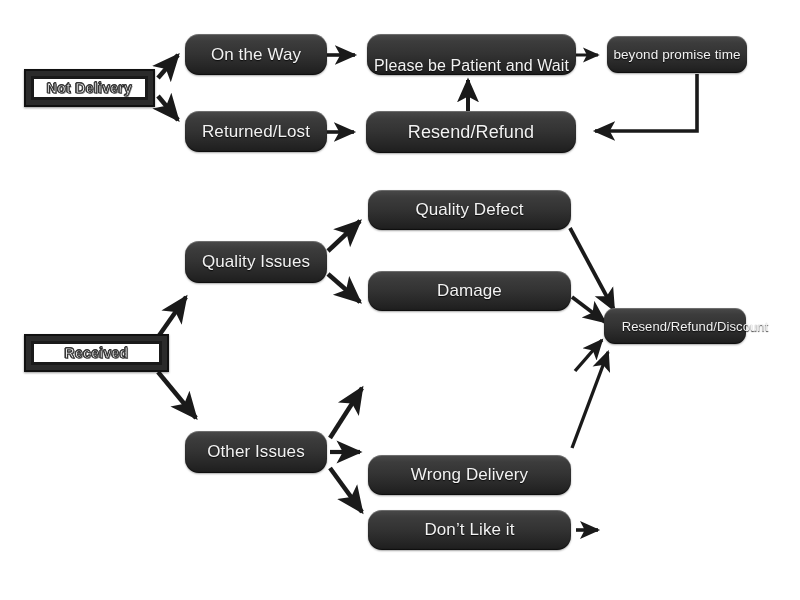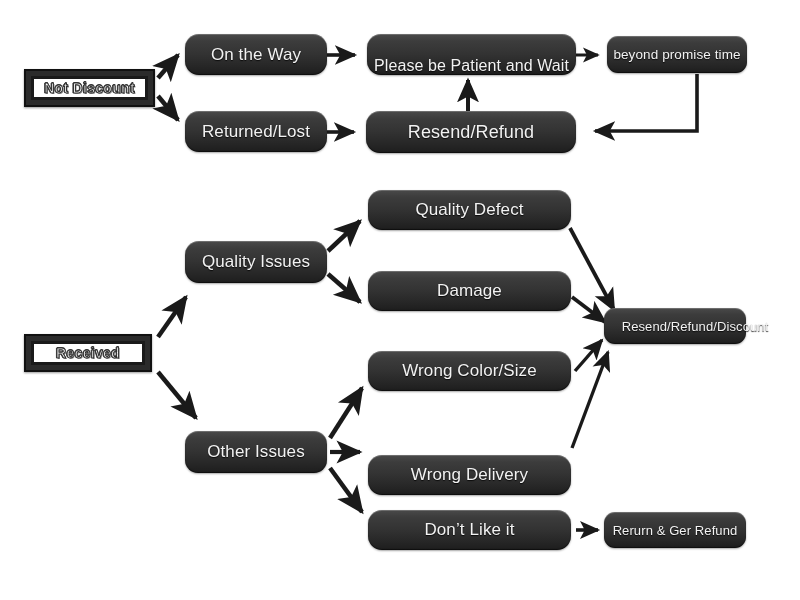--- a/index.html
+++ b/index.html
@@ -156,21 +156,21 @@
     <g>
       <path d="M572,448 L608,352" stroke="#1a1a1a" stroke-width="3.4" fill="none" marker-end="url(#ah)"></path>
     </g>
     <g>
       <path d="M576,530 L598,530" stroke="#1a1a1a" stroke-width="3.6" fill="none" marker-end="url(#ahb)"></path>
     </g>
   </svg>
 
   <div class="frame-node" style="left:24px; top:69px; width:131px; height:38px;">
     <div class="inner">
-      <span style="font-size:14px;">Not Discount</span>
+      <span style="font-size:14px;">Not Delivery</span>
     </div>
   </div>
 
   <div class="node" style="left:185px; top:34px; width:142px; height:41px; font-size:17px;">
     <span>On the Way</span>
   </div>
 
   <div class="node" style="left:185px; top:111px; width:142px; height:41px; font-size:17px;">
     <span>Returned/Lost</span>
   </div>
@@ -180,55 +180,49 @@
   </div>
 
   <div class="node" style="left:366px; top:111px; width:210px; height:42px; font-size:18px;">
     <span>Resend/Refund</span>
   </div>
 
   <div class="node sm" style="left:607px; top:36px; width:140px; height:37px; font-size:13.5px;">
     <span>beyond promise time</span>
   </div>
 
-  <div class="frame-node" style="left:24px; top:334px; width:128px; height:38px;">
+  <div class="frame-node" style="left:24px; top:334px; width:145px; height:38px;">
     <div class="inner">
       <span style="font-size:14px;">Received</span>
     </div>
   </div>
 
   <div class="node" style="left:185px; top:241px; width:142px; height:42px; font-size:17px;">
     <span>Quality Issues</span>
   </div>
 
-  <div class="node" style="left:185px; top:431px; width:142px; height:42px; font-size:17px;border-radius:13px;">
+  <div class="node" style="left:185px; top:431px; width:142px; height:42px; font-size:17px;">
     <span>Other Issues</span>
   </div>
 
   <div class="node" style="left:368px; top:190px; width:203px; height:40px; font-size:17px;">
     <span>Quality Defect</span>
   </div>
 
   <div class="node" style="left:368px; top:271px; width:203px; height:40px; font-size:17px;">
     <span>Damage</span>
   </div>
 
-  <div class="node" style="left:368px; top:351px; width:203px; height:40px; font-size:17px;">
-    <span>Wrong Color/Size</span>
-  </div>
 
   <div class="node" style="left:368px; top:431px; width:203px; height:40px; font-size:17px;margin-top:24px;">
     <span>Wrong Delivery</span>
   </div>
 
   <div class="node" style="left:368px; top:510px; width:203px; height:40px; font-size:17px;">
     <span>Don’t Like it</span>
   </div>
 
   <div class="node sm" style="left:604px; top:308px; width:142px; height:36px; font-size:13px;padding-left:40px;">
     <span>Resend/Refund/Discount</span>
   </div>
 
-  <div class="node sm" style="left:604px; top:512px; width:142px; height:36px; font-size:13px;">
-    <span>Rerurn &amp; Ger Refund</span>
-  </div>
 
 </div>
 
 </body></html>

